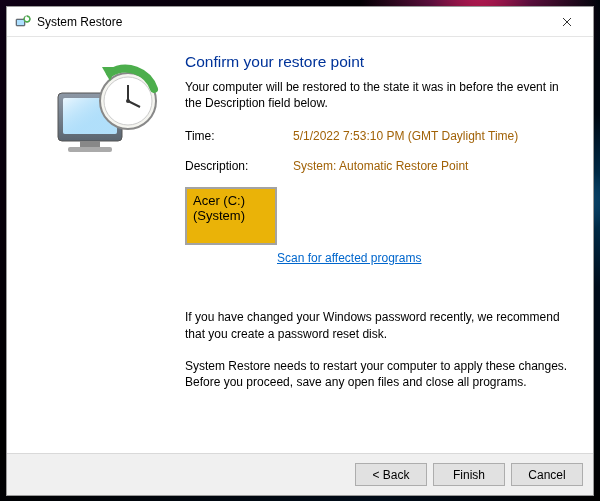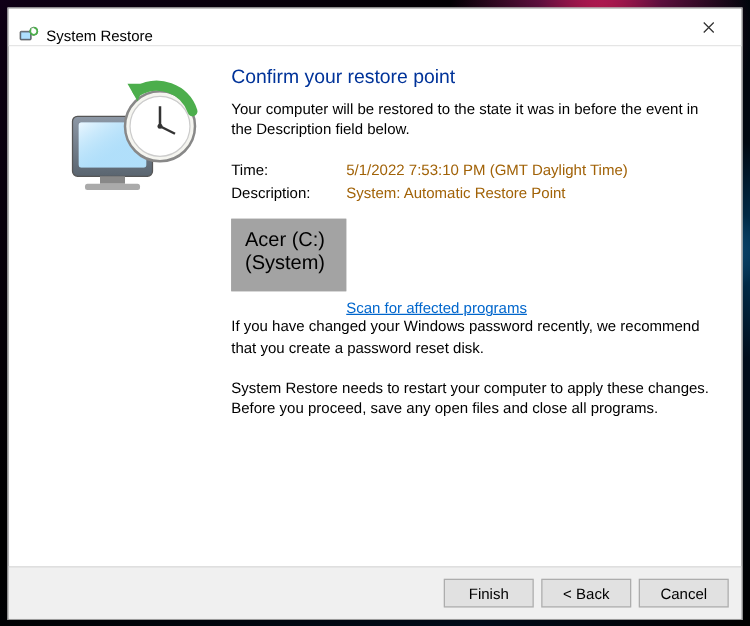--- a/index.html
+++ b/index.html
@@ -24,21 +24,21 @@
     width: 588px; height: 490px;
     background: #ffffff;
     border: 1px solid #9a9a9a;
     box-shadow: 0 4px 20px rgba(0,0,0,0.5);
     display: flex;
     flex-direction: column;
   }
   .titlebar {
     height: 30px;
     display: flex;
-    align-items: flex-end;
+    align-items: center;
     padding: 0 4px 0 8px;
     background: #ffffff;
     color: #333;
     border-bottom: 1px solid #e5e5e5;
   }
   .titlebar .app-icon {
     width: 16px; height: 16px;
     margin-right: 6px;
     display: flex; align-items: center; justify-content: center;
   }
@@ -89,40 +89,42 @@
     color: #000000;
     line-height: 1.35;
     margin-bottom: 18px;
   }
   .info-grid {
     display: grid;
     grid-template-columns: 92px 1fr;
     row-gap: 4px;
     font-size: 12px;
     margin-bottom: 14px;
+    gap: 16px;
   }
   .info-label { color: #000; }
   .info-value { color: #a16207; }
   .drives-row {
     display: grid;
     grid-template-columns: 92px 1fr;
     align-items: start;
     margin-bottom: 6px;
   }
   .drives-box {
-    border: 5px solid #a3a3a3;
+    border: 2px solid #a3a3a3;
     height: 58px;
     padding: 4px 6px;
-    font-size: 16px;
-    background: #a3a3a3;
+    font-size: 13px;
+    background: #eab308;
     overflow: hidden;
   }
   .scan-link-row {
     display: grid;
     grid-template-columns: 92px 1fr;
+    margin-bottom: 44px;
   }
   .link {
     color: #0066cc;
     text-decoration: underline;
     cursor: pointer;
     font-size: 12px;
   }
   .note {
     font-size: 12px;
     line-height: 1.35;
@@ -233,18 +235,18 @@
         <div></div>
         <span class="link">Scan for affected programs</span>
       </div>
 
       <div class="note">If you have changed your Windows password recently, we recommend that you create a password reset disk.</div>
       <div class="note">System Restore needs to restart your computer to apply these changes. Before you proceed, save any open files and close all programs.</div>
     </div>
   </div>
 
   <div class="footer">
+    <button class="btn">&lt; Back</button>
     <button class="btn">Finish</button>
-    <button class="btn">&lt; Back</button>
     <button class="btn">Cancel</button>
   </div>
 
 </div>
 
 </body></html>

